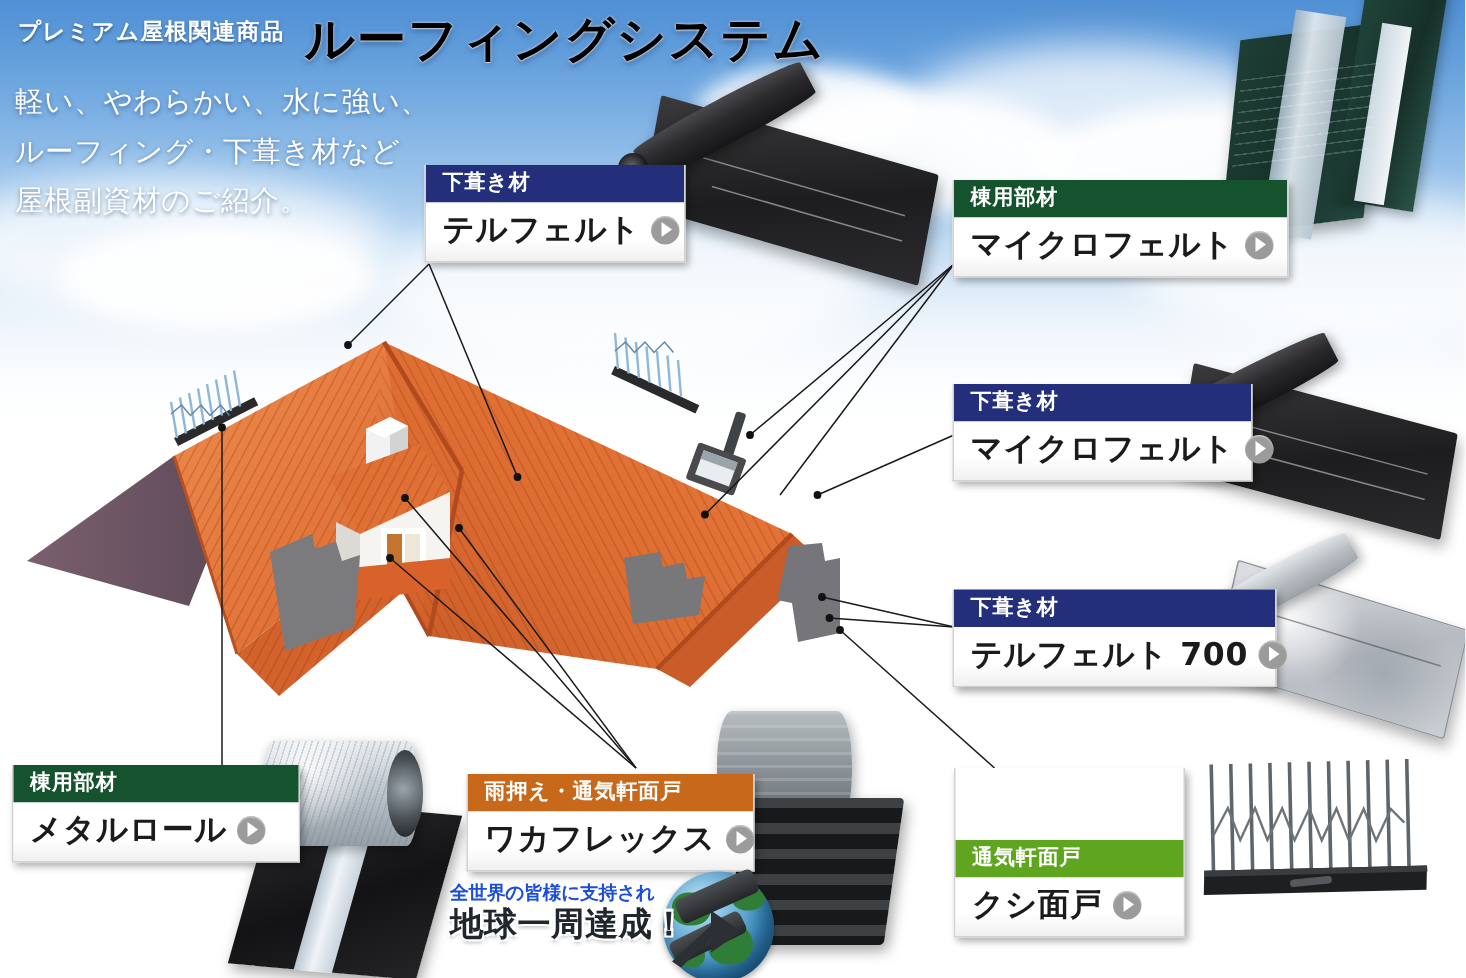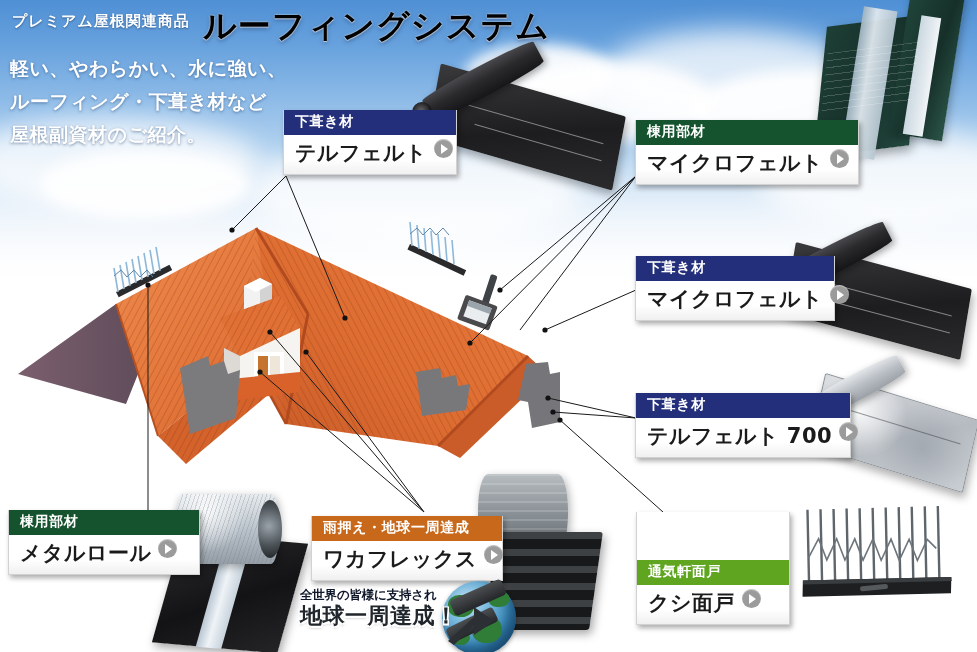--- a/index.html
+++ b/index.html
@@ -12,29 +12,29 @@
   .cloud{position:absolute;border-radius:50%;background:#ffffff;filter:blur(7px);opacity:.92;}
   .cloud.soft{filter:blur(13px);opacity:.75;}
   .haze{position:absolute;left:0;width:977px;background:linear-gradient(to bottom,rgba(255,255,255,0),rgba(255,255,255,.96));}
 
   
   .kicker{position:absolute;left:12px;top:12px;color:#ffffff;font-size:15px;font-weight:bold;
           letter-spacing:1px;text-shadow:0 1px 2px rgba(22,48,90,.55);white-space:nowrap;}
   .maintitle{position:absolute;left:203px;top:4px;color:#000000;font-size:33px;font-weight:bold;
              letter-spacing:1px;white-space:nowrap;
              text-shadow:0 0 2px rgba(255,255,255,.9),0 2px 4px rgba(35,60,105,.55),0 1px 0 rgba(255,255,255,.6);}
-  .lede{position:absolute;left:10px;top:52px;width:300px;color:#ffffff;font-size:19px;font-weight:bold;
+  .lede{position:absolute;left:10px;top:52px;width:300px;color:#ffffff;font-size:19px;font-weight:normal;
         line-height:33px;letter-spacing:.5px;text-shadow:0 1px 3px rgba(30,60,105,.55);}
   .lede div{white-space:nowrap;}
 
   
   .card{position:absolute;background:#ffffff;box-shadow:2px 3px 5px rgba(0,0,0,.33);
         border:1px solid #d2d2d2;border-top:none;z-index:40;}
   .card .cap{color:#fff;font-size:14px;font-weight:bold;padding:3px 0 4px 11px;letter-spacing:.6px;white-space:nowrap;}
-  .card .nm{display:flex;gap:7px;padding:4px 12px 7px 11px;
+  .card .nm{display:flex;align-items:center;gap:7px;padding:4px 12px 7px 11px;
             font-size:21px;font-weight:bold;color:#1b1b1b;white-space:nowrap;
             background:linear-gradient(to bottom,#ffffff 0%,#ffffff 62%,#f0f0f0 100%);letter-spacing:.5px;}
   .cap.navy{background:#232f7a;}
   .cap.red{background:#14532d;}
   .cap.orange{background:#c8681a;}
   .cap.green{background:#5fa520;margin-top:48px;}
   .arrow{flex:0 0 auto;width:19px;height:19px;border-radius:50%;background:#9b9b9b;
          position:relative;box-shadow:inset 0 1px 1px rgba(255,255,255,.45);}
   .arrow:after{content:"";position:absolute;left:7px;top:4.5px;
                border-left:7px solid #fff;border-top:5px solid transparent;border-bottom:5px solid transparent;}
@@ -47,21 +47,21 @@
 
   
   .feltsheet{position:absolute;background:linear-gradient(160deg,#3a3a3c,#1d1d1f 55%,#2b2b2d);}
   .feltroll{position:absolute;border-radius:50%/14%;
             background:linear-gradient(to bottom,#4a4a4e,#2a2a2d 45%,#161618);}
   .rollend{position:absolute;border-radius:50%;background:radial-gradient(circle at 45% 45%,#6a6a6e,#1b1b1e 62%,#0c0c0e);}
   .stripe{position:absolute;height:1px;background:rgba(215,215,215,.55);}
 
   
   .badge{position:absolute;z-index:45;}
-  .b1{font-size:12.5px;font-weight:bold;color:#0f172a;white-space:nowrap;letter-spacing:-.2px;
+  .b1{font-size:12.5px;font-weight:bold;color:#1d4ed8;white-space:nowrap;letter-spacing:-.2px;
       text-shadow:0 0 2px #fff,0 0 3px #fff;}
   .b2{font-size:22px;font-weight:bold;color:#20262c;white-space:nowrap;letter-spacing:.5px;margin-top:-1px;
       text-shadow:1.5px 1.5px 0 #fff,-1.5px 1.5px 0 #fff,1.5px -1.5px 0 #fff,-1.5px -1.5px 0 #fff,0 2px 3px rgba(0,0,0,.35);}
   .globe{position:absolute;width:74px;height:74px;border-radius:50%;
          background:radial-gradient(circle at 34% 30%,#cfe6f5 0%,#7fbde0 26%,#3f92c4 60%,#1d5a86 100%);
          box-shadow:inset -7px -8px 14px rgba(0,30,60,.5),0 2px 4px rgba(0,0,0,.35);overflow:hidden;}
   .land{position:absolute;background:#2f7d36;border-radius:45% 55% 50% 45%;}
   .gband{position:absolute;background:linear-gradient(to bottom,#4c4f52,#24262a);border-radius:4px;}
 
   
@@ -383,21 +383,21 @@
 
   <div class="card" style="left:8px;top:510px;width:190px;">
     <div class="cap red">棟用部材</div>
     <div class="nm">
       <span>メタルロール</span>
       <span class="arrow"></span>
     </div>
   </div>
 
   <div class="card" style="left:311px;top:516px;width:190px;">
-    <div class="cap orange">雨押え・地球一周達成</div>
+    <div class="cap orange">雨押え・通気軒面戸</div>
     <div class="nm">
       <span>ワカフレックス</span>
       <span class="arrow"></span>
     </div>
   </div>
 
   <div class="card" style="left:636px;top:512px;width:152px;">
     <div class="cap green">通気軒面戸</div>
     <div class="nm">
       <span>クシ面戸</span>

